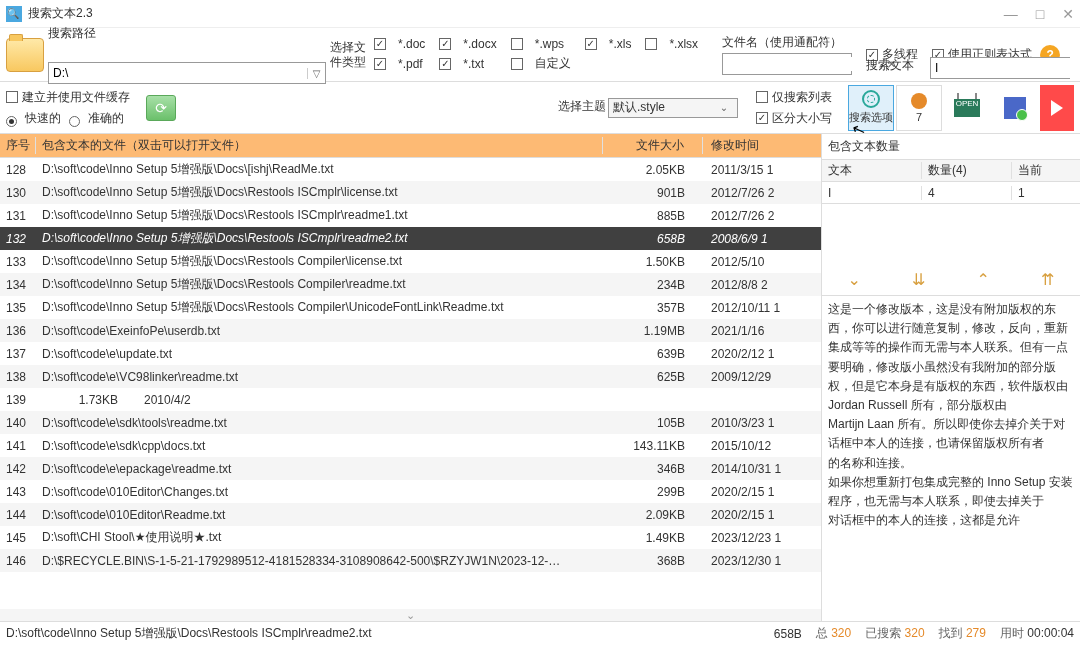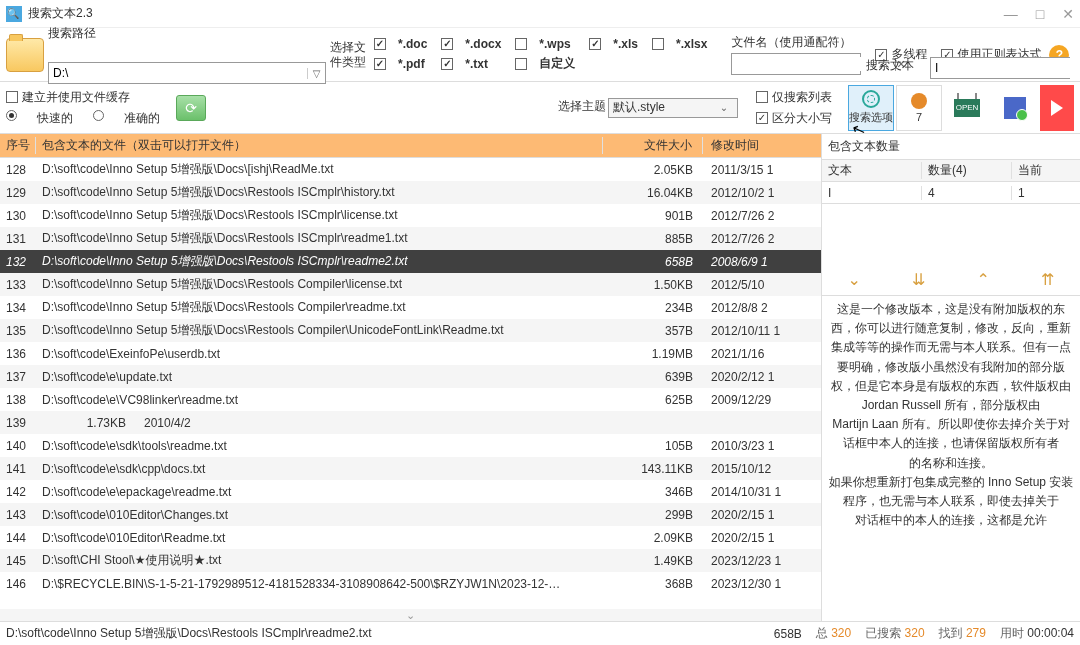--- a/index.html
+++ b/index.html
@@ -17,74 +17,74 @@
 .folder-icon { width: 38px; height: 34px; border: 1px solid #d8a040; border-radius: 4px; background: linear-gradient(#ffe9a8,#f8c860); position: relative; }
 .folder-icon:before { content:""; position:absolute; top:-5px; left:2px; width:12px; height:6px; background:#f8c860; border:1px solid #d8a040; border-bottom:none; border-radius:2px 2px 0 0; }
 .path-col { display:flex; flex-direction:column; gap:20px; }
 .path-label { font-size: 12px; }
 .path-input-wrap { display:flex; align-items:center; border:1px solid #999; height:22px; width:278px; background:#fff; }
 .path-input-wrap input { flex:1; border:none; outline:none; padding:0 4px; font-size:12px; }
 .dd-icon { width:18px; text-align:center; border-left:1px solid #ccc; font-size:10px; color:#666; }
 
 .filetype-col { display:flex; flex-direction:column; font-size:12px; }
 .ft-grid { display:grid; grid-template-columns: repeat(6, auto); gap: 4px 14px; align-items:center; margin-left:4px; }
-.ft-cell { display:flex; align-items:center; gap:12px; white-space:nowrap;font-weight:bold; }
+.ft-cell { display:flex; align-items:center; gap:12px; white-space:nowrap; }
 .chk { width:12px; height:12px; border:1px solid #666; display:inline-flex; align-items:center; justify-content:center; font-size:10px; line-height:1; background:#fff; }
 .chk.on:after { content:"✓"; color:#333; font-size:10px; }
 
 .filename-col { display:flex; flex-direction:column; gap:2px; margin-left:6px; }
 .filename-input { display:flex; align-items:center; border:1px solid #999; height:22px; width:130px; }
 .filename-input input { flex:1; border:none; outline:none; padding:0 4px; font-size:12px; }
 .x-btn { width:20px; border-left:1px solid #999; text-align:center; font-size:11px; color:#666; }
 
 .opts-col { display:flex; flex-direction:column; gap:4px; margin-left:10px; }
 .opt-row { display:flex; align-items:center; gap:4px; }
 .search-text-input { border:1px solid #999; height:22px; width:140px; display:flex; }
 .search-text-input input { flex:1; border:none; outline:none; padding:0 4px; font-size:12px; }
 
 .help-icon { width:20px; height:20px; border-radius:50%; background:#f5a623; color:#fff; display:flex; align-items:center; justify-content:center; font-weight:bold; margin-left:4px; }
 
 
 .toolbar2 { display:flex; align-items:center; padding:4px 6px; gap:10px; height:52px; border-bottom:1px solid #ddd; }
 .cache-col { display:flex; flex-direction:column; gap:4px; }
-.radio-row { display:flex; gap:20px; align-items:flex-start; }
+.radio-row { display:flex; gap:8px; align-items:flex-end; }
 .radio { width:11px; height:11px; border:1px solid #666; border-radius:50%; display:inline-flex; align-items:center; justify-content:center; }
 .radio.on:after { content:""; width:5px; height:5px; background:#333; border-radius:50%; }
 .refresh-btn { width:30px; height:26px; border:1px solid #5aa85a; border-radius:3px; background:linear-gradient(#a8e0a8,#6bc06b); margin-left:6px; display:flex; align-items:center; justify-content:center; color:#fff; font-size:14px; }
 
 .theme-col { margin-left:auto; display:flex; gap:2px; }
 .theme-select { border:1px solid #999; height:20px; width:130px; display:flex; align-items:center; padding:0 4px; background:#f5f5f5; }
 .theme-select .dd-icon { border:none; margin-left:auto; }
 
 .index-col { display:flex; flex-direction:column; gap:4px; margin-left:8px; }
 
 .action-btns { display:flex; align-items:center; gap:2px; margin-left:6px; }
 .action-btn { width:46px; height:46px; border:1px solid #ddd; display:flex; flex-direction:column; align-items:center; justify-content:center; gap:2px; font-size:11px; }
 .action-btn.active { background:#e0f0fa; border-color:#4aa8e0; }
 .gear-icon { width:18px; height:18px; border:2px solid #2aa89a; border-radius:50%; position:relative; }
 .gear-icon:before { content:""; position:absolute; inset:3px; border:1px dashed #2aa89a; border-radius:50%; }
 .warn-icon { width:16px; height:16px; border-radius:50%; background:#e58a2a; }
-.sign-icon { width:26px; height:18px; background:#2a7a5a; color:#fff; font-size:8px; display:flex; align-items:center; justify-content:center; position:relative; }
+.sign-icon { width:26px; height:18px; background:#2a7a5a; color:#fff; font-size:8px; display:flex; align-items:flex-start; justify-content:center; position:relative; }
 .sign-icon:before, .sign-icon:after { content:""; position:absolute; top:-6px; width:2px; height:6px; background:#888; }
 .sign-icon:before { left:3px; } .sign-icon:after { right:3px; }
 .disk-icon { width:22px; height:22px; background:#4a68c8; position:relative; }
 .disk-icon:after { content:""; position:absolute; right:-2px; bottom:-2px; width:10px; height:10px; background:#4ac04a; border-radius:50%; border:1px solid #fff; }
 .play-btn { width:34px; height:46px; background:#ff4a4a; display:flex; align-items:center; justify-content:center; }
 .play-btn:after { content:""; border-left:12px solid #fff; border-top:8px solid transparent; border-bottom:8px solid transparent; }
 
 
 .main { display:flex; height: calc(645px - 28px - 54px - 52px - 24px); }
 .left-pane { flex:1; min-width:0; border-right:1px solid #ddd; display:flex; flex-direction:column; }
 .right-pane { width:258px; display:flex; flex-direction:column; }
 
 
 .table-hdr { display:flex; background:#fdba74; border-bottom:1px solid #ddd; height:24px; align-items:center; font-size:12px; }
 .col-idx { width:36px; padding-left:6px; border-right:1px solid #e0e0e0; }
 .col-path { flex:1; padding-left:6px; border-right:1px solid #e0e0e0; white-space:nowrap; overflow:hidden; text-overflow:ellipsis; }
-.col-size { width:100px; text-align:right; padding-right:10px; border-right:1px solid #e0e0e0; }
+.col-size { width:100px; text-align:right; padding-right:18px; border-right:1px solid #e0e0e0; }
 .col-time { width:118px; padding-left:8px; white-space:nowrap; overflow:hidden; }
 .table-body { flex:1; overflow:hidden; }
 .row { display:flex; height:23px; align-items:center; font-size:12px; }
 .row:nth-child(even) { background:#f5f5f5; }
 .row.selected { background:#404040; color:#fff;font-style:italic; }
 .row .col-idx, .row .col-path, .row .col-size, .row .col-time { border:none; }
 .scroll-hint { height:12px; background:#f5f5f5; text-align:center; color:#999; font-size:11px; }
 
 
 .rp-title { padding:4px 6px; border-bottom:1px solid #ddd; font-size:12px; }
@@ -259,26 +259,20 @@
       <div class="col-time">修改时间</div>
     </div>
     <div class="table-body" id="table-body">
         <div class="row">
           <div class="col-idx">128</div>
           <div class="col-path">D:\soft\code\Inno Setup 5增强版\Docs\[ishj\ReadMe.txt</div>
           <div class="col-size">2.05KB</div>
           <div class="col-time">2011/3/15 1</div>
         </div>
         <div class="row">
-          <div class="col-idx">129</div>
-          <div class="col-path">D:\soft\code\Inno Setup 5增强版\Docs\Restools ISCmplr\history.txt</div>
-          <div class="col-size">16.04KB</div>
-          <div class="col-time">2012/10/2 1</div>
-        </div>
-        <div class="row">
           <div class="col-idx">130</div>
           <div class="col-path">D:\soft\code\Inno Setup 5增强版\Docs\Restools ISCmplr\license.txt</div>
           <div class="col-size">901B</div>
           <div class="col-time">2012/7/26 2</div>
         </div>
         <div class="row">
           <div class="col-idx">131</div>
           <div class="col-path">D:\soft\code\Inno Setup 5增强版\Docs\Restools ISCmplr\readme1.txt</div>
           <div class="col-size">885B</div>
           <div class="col-time">2012/7/26 2</div>
@@ -388,21 +382,21 @@
       <div class="rp-c2">4</div>
       <div class="rp-c3">1</div>
     </div>
     <div style="flex:0 0 60px;"></div>
     <div class="rp-nav">
       <span>⌄</span>
       <span>⇊</span>
       <span>⌃</span>
       <span>⇈</span>
     </div>
-    <div class="rp-content" style="white-space:pre-wrap;text-align:center;">这是一个修改版本，这是没有附加版权的东西，你可以进行随意复制，修改，反向，重新
+    <div class="rp-content" style="white-space:pre-wrap;">这是一个修改版本，这是没有附加版权的东西，你可以进行随意复制，修改，反向，重新
 集成等等的操作而无需与本人联系。但有一点要明确，修改版小虽然没有我附加的部分版
 权，但是它本身是有版权的东西，软件版权由 Jordan Russell 所有，部分版权由
 Martijn Laan 所有。所以即使你去掉介关于对话框中本人的连接，也请保留版权所有者
 的名称和连接。
 如果你想重新打包集成完整的 Inno Setup 安装程序，也无需与本人联系，即使去掉关于
 对话框中的本人的连接，这都是允许</div>
   </div>
 </div>
 
 <div class="statusbar">

